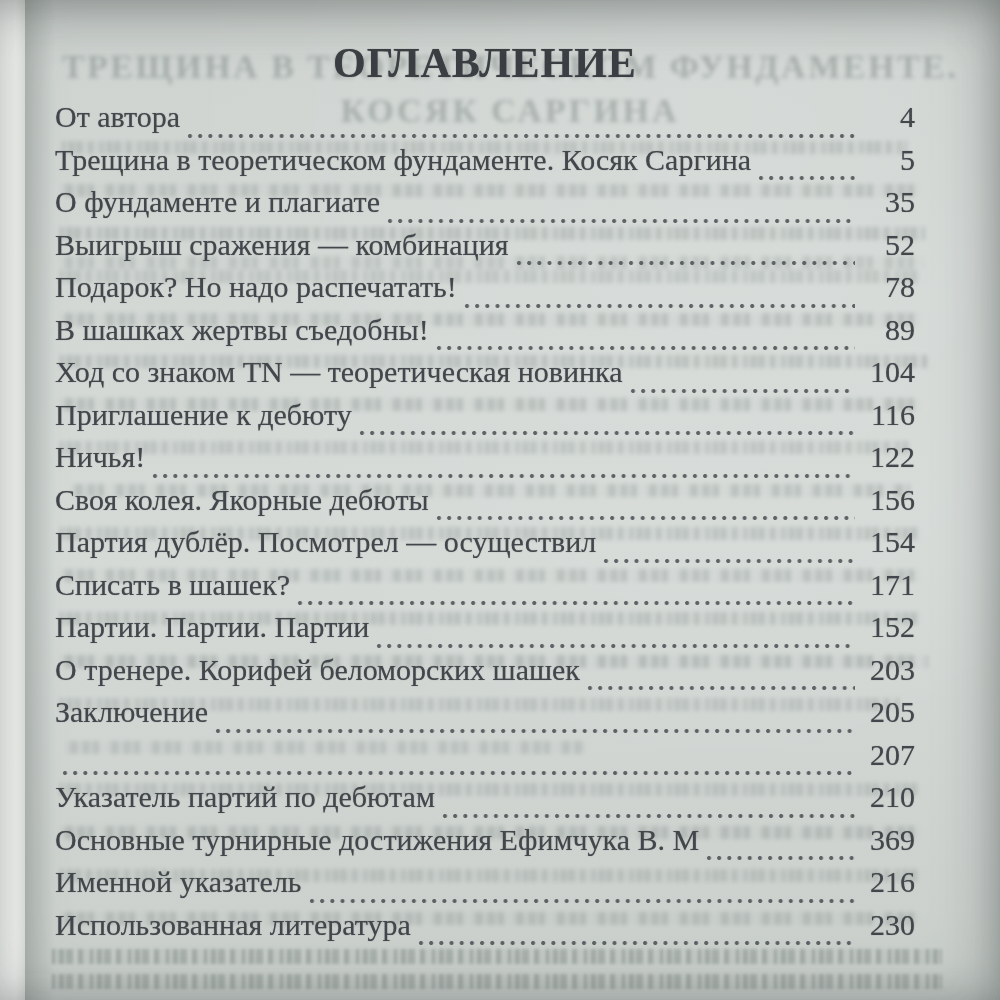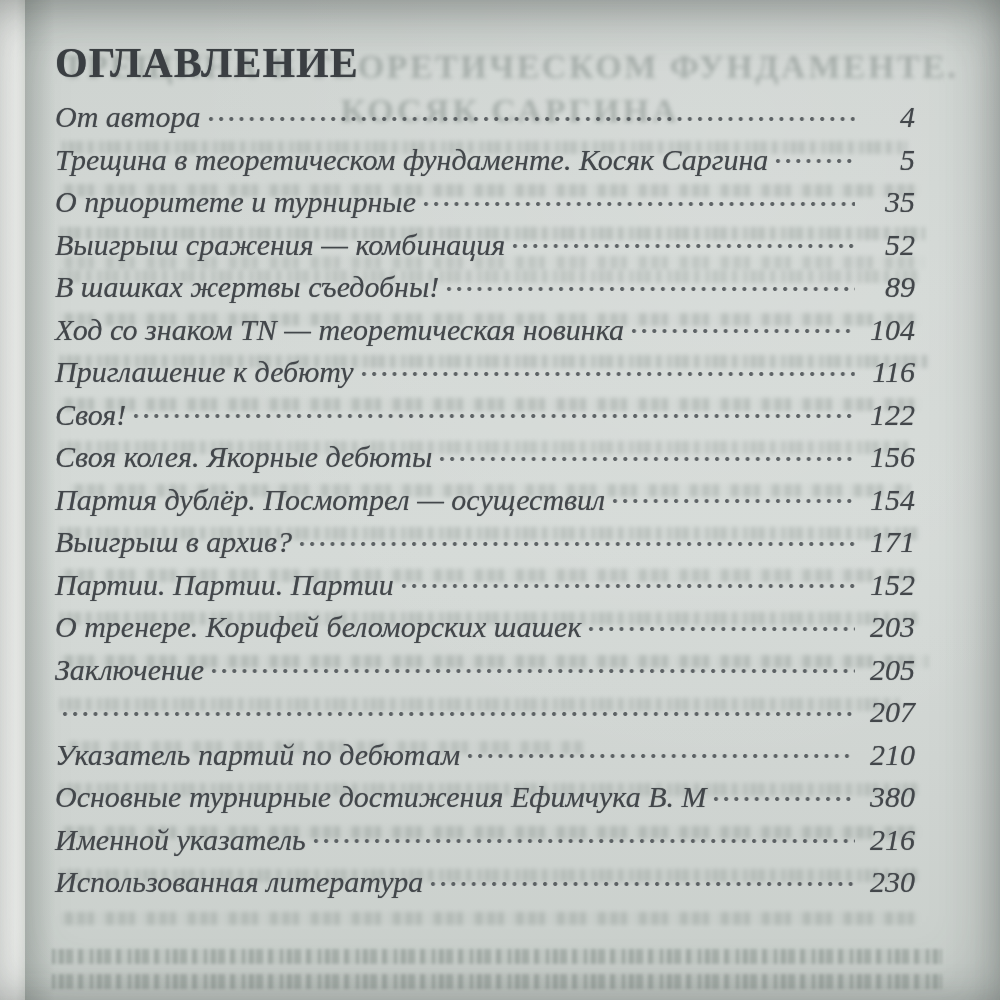--- a/index.html
+++ b/index.html
@@ -58,31 +58,30 @@
       rgba(104,116,110,0.12) 25px, rgba(104,116,110,0.12) 28px,
       rgba(104,116,110,0.52) 28px, rgba(104,116,110,0.52) 34px,
       rgba(104,116,110,0.05) 34px, rgba(104,116,110,0.05) 41px);
   }
   .ghost-strip.strong { filter: blur(1.6px); opacity: 0.78; height: 15px; }
 
   
   .content { position: absolute; inset: 0; z-index: 2; filter: blur(0.3px); }
   .page-title {
     position: absolute; top: 42px; left: 55px; right: 85px;
-    font-weight: bold; font-size: 42px; line-height: 1;
+    text-align: center; font-weight: bold; font-size: 42px; line-height: 1;
     letter-spacing: 1px; color: #3b3f43;
     text-shadow: 0 0 1px rgba(59,63,67,0.65);
   }
   .toc-list { position: absolute; left: 55px; right: 85px; top: 96px; }
   .toc-row {
-    display: flex; align-items: center;
+    display: flex; align-items: flex-end;
     height: 42.5px; line-height: 42.5px;
     font-size: 30px; color: #43474b;
     text-shadow: 0 0 1px rgba(64,68,72,0.6);
-    font-style: italic;
   }
   .toc-label { white-space: nowrap; flex: 0 0 auto; }
   .leader {
     flex: 1 1 auto; height: 9px; margin: 0 4px 0 7px;
     background-image: radial-gradient(circle at 3px 6px, rgba(72,77,81,0.85) 1.6px, rgba(72,77,81,0) 2.4px);
     background-size: 10.2px 9px; background-repeat: repeat-x;
   }
   .toc-page { flex: 0 0 56px; text-align: right; white-space: nowrap; }
 
   
@@ -140,70 +139,75 @@
     <span class="toc-page">4</span>
   </div>
 
   <div class="toc-row">
     <span class="toc-label">Трещина в теоретическом фундаменте. Косяк Саргина</span>
     <span class="leader"></span>
     <span class="toc-page">5</span>
   </div>
 
   <div class="toc-row">
-    <span class="toc-label">О приоритете и турнирные</span>
+    <span class="toc-label">О фундаменте и плагиате</span>
     <span class="leader"></span>
     <span class="toc-page">35</span>
   </div>
 
   <div class="toc-row">
     <span class="toc-label">Выигрыш сражения — комбинация</span>
     <span class="leader"></span>
     <span class="toc-page">52</span>
   </div>
 
+  <div class="toc-row">
+    <span class="toc-label">Подарок? Но надо распечатать!</span>
+    <span class="leader"></span>
+    <span class="toc-page">78</span>
+  </div>
 
   <div class="toc-row">
     <span class="toc-label">В шашках жертвы съедобны!</span>
     <span class="leader"></span>
     <span class="toc-page">89</span>
   </div>
 
   <div class="toc-row">
     <span class="toc-label">Ход со знаком TN — теоретическая новинка</span>
     <span class="leader"></span>
     <span class="toc-page">104</span>
   </div>
 
   <div class="toc-row">
     <span class="toc-label">Приглашение к дебюту</span>
     <span class="leader"></span>
     <span class="toc-page">116</span>
   </div>
 
   <div class="toc-row">
-    <span class="toc-label">Своя!</span>
+    <span class="toc-label">Ничья!</span>
     <span class="leader"></span>
     <span class="toc-page">122</span>
   </div>
 
   <div class="toc-row">
     <span class="toc-label">Своя колея. Якорные дебюты</span>
     <span class="leader"></span>
     <span class="toc-page">156</span>
   </div>
 
   <div class="toc-row">
     <span class="toc-label">Партия дублёр. Посмотрел — осуществил</span>
     <span class="leader"></span>
     <span class="toc-page">154</span>
   </div>
 
   <div class="toc-row">
-    <span class="toc-label">Выигрыш в архив?</span>
+    <span class="toc-label">Списать в шашек?</span>
     <span class="leader"></span>
     <span class="toc-page">171</span>
   </div>
 
   <div class="toc-row">
     <span class="toc-label">Партии. Партии. Партии</span>
     <span class="leader"></span>
     <span class="toc-page">152</span>
   </div>
 
@@ -226,21 +230,21 @@
 
   <div class="toc-row">
     <span class="toc-label">Указатель партий по дебютам</span>
     <span class="leader"></span>
     <span class="toc-page">210</span>
   </div>
 
   <div class="toc-row">
     <span class="toc-label">Основные турнирные достижения Ефимчука В. М</span>
     <span class="leader"></span>
-    <span class="toc-page">380</span>
+    <span class="toc-page">369</span>
   </div>
 
   <div class="toc-row">
     <span class="toc-label">Именной указатель</span>
     <span class="leader"></span>
     <span class="toc-page">216</span>
   </div>
 
   <div class="toc-row">
     <span class="toc-label">Использованная литература</span>

